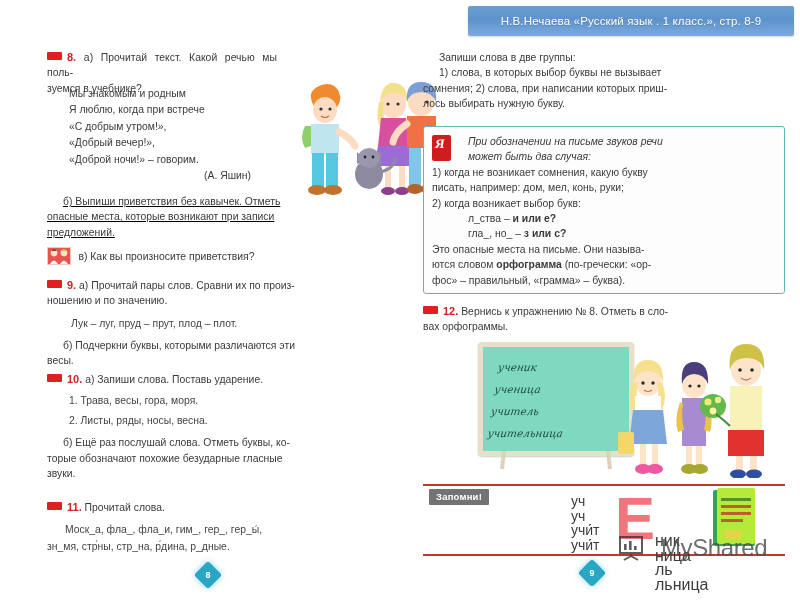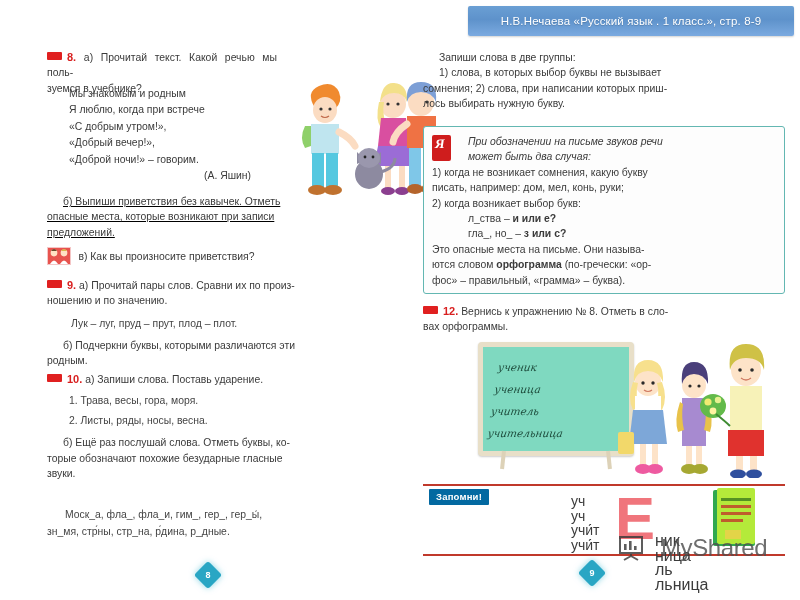--- a/index.html
+++ b/index.html
@@ -93,21 +93,21 @@
     font-family:"DejaVu Serif",serif;font-style:italic;font-size:10.5px;
     line-height:22px;transform:skewX(-9deg);
   }
 
   
   .remember-wrap{position:absolute;left:3px;top:442px;width:362px;height:78px;}
   .rule-line{position:absolute;left:0;width:362px;height:1.6px;background:#c0392b;}
   .rline-top{top:0;}
   .rline-bot{top:70px;}
   .remember-badge{
-    position:absolute;left:6px;top:5px;background:#0369a1;color:#fff;
+    position:absolute;left:6px;top:5px;background:#737373;color:#fff;
     font-size:9.5px;font-weight:bold;padding:2px 7px 3px 7px;border-radius:1px;
     letter-spacing:.2px;
   }
   .e-group{position:absolute;left:148px;top:5px;width:130px;height:64px;}
   .e-big{
     position:absolute;left:44px;top:0;font-size:60px;line-height:60px;
     color:#f0757c;font-weight:bold;font-family:"Liberation Sans",sans-serif;
   }
   .e-left{
     position:absolute;left:0;top:5px;width:42px;text-align:left;
@@ -254,39 +254,43 @@
 
       <div style="position:absolute;left:6px;top:236px;width:394px;">
         <div class="body-txt">
           <span class="marker"></span><span class="exnum">9.</span>
           <span>а) Прочитай пары слов. Сравни их по произ-</span><br>
           <span>ношению и по значению.</span>
         </div>
         <div class="words" style="margin:7px 0 6px 24px;">Лук – луг, пруд – прут, плод – плот.</div>
         <div class="body-txt">
           <div class="indent">б) Подчеркни буквы, которыми различаются эти</div>
-          <div>родным.</div>
+          <div>весы.</div>
         </div>
       </div>
 
       <div style="position:absolute;left:6px;top:330px;width:394px;">
         <div class="body-txt">
           <span class="marker"></span><span class="exnum">10.</span>
           <span>а) Запиши слова. Поставь ударение.</span>
         </div>
         <div class="words" style="margin:6px 0 0 22px;">1. Трава, весы, гора, моря.</div>
         <div class="words" style="margin:4px 0 6px 22px;">2. Листы, ряды, носы, весна.</div>
         <div class="body-txt">
           <div class="indent">б) Ещё раз послушай слова. Отметь буквы, ко-</div>
           <div>торые обозначают похожие безударные гласные</div>
           <div>звуки.</div>
         </div>
       </div>
 
       <div style="position:absolute;left:6px;top:458px;width:394px;">
+        <div class="body-txt">
+          <span class="marker"></span><span class="exnum">11.</span>
+          <span>Прочитай слова.</span>
+        </div>
         <div class="words" style="margin:7px 0 0 18px;">Моск_а, фла_, фла_и, гим_, гер_, гер_ы́,</div>
         <div class="words" style="margin:1px 0 0 0;">зн_мя, стр́ны, стр_на, р́дина, р_дные.</div>
       </div>
     </div>
 
     <div class="leaf leaf-right">
 
       <div style="position:absolute;left:3px;top:8px;width:362px;">
         <div class="body-txt">
           <div class="indent">Запиши слова в две группы:</div>

